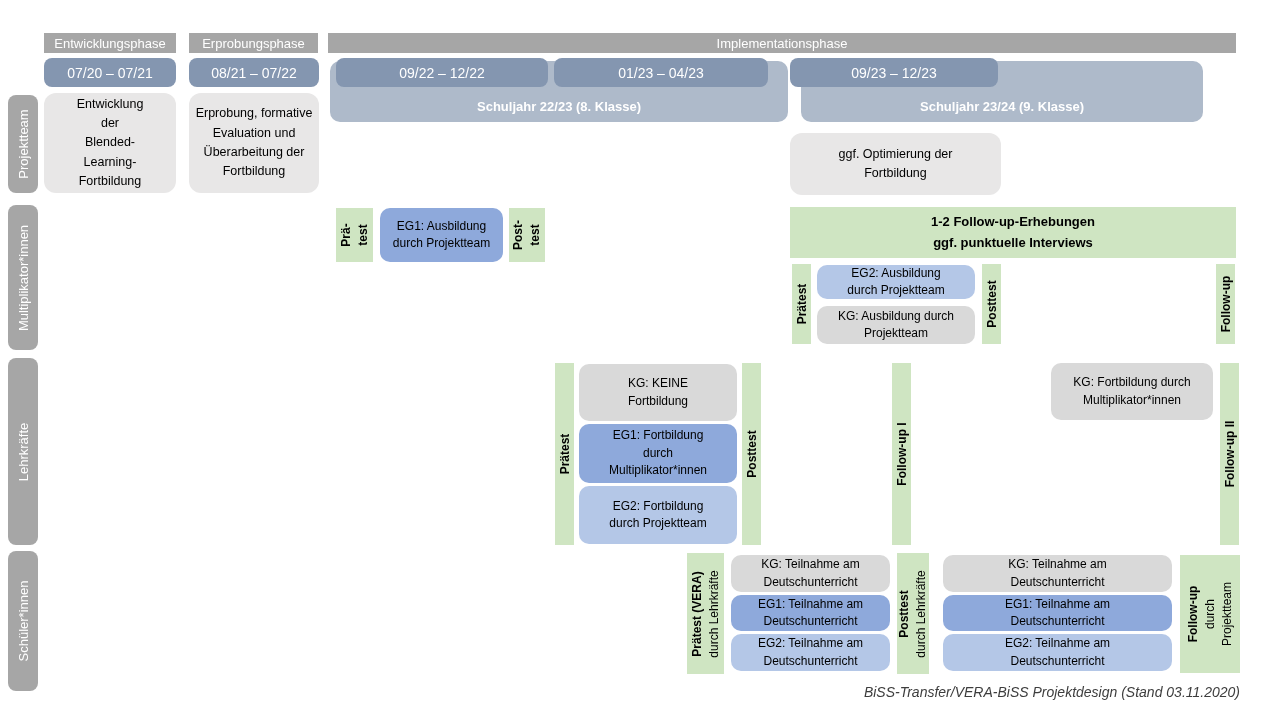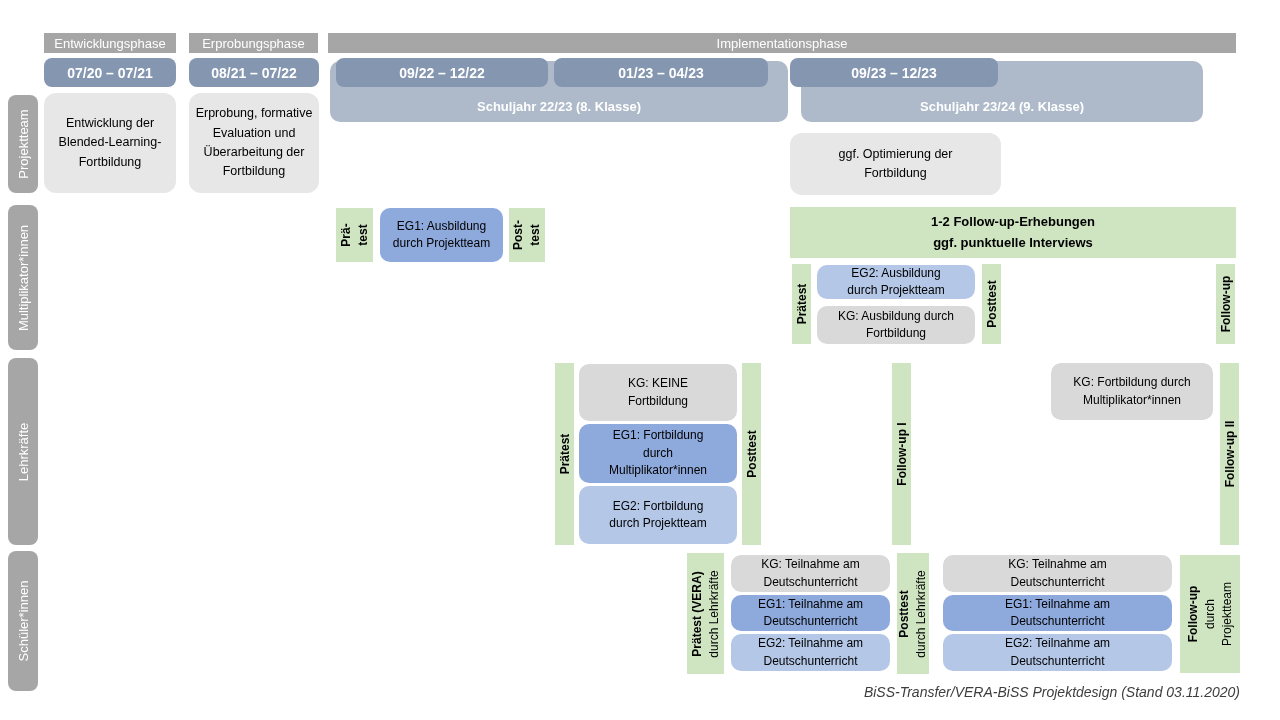--- a/index.html
+++ b/index.html
@@ -1,21 +1,21 @@
 <!DOCTYPE html>
 <html><head>
 <meta charset="utf-8">
 <style>
   html,body{margin:0;padding:0;background:#fff;}
   .stage{position:relative;width:1280px;height:720px;background:#ffffff;overflow:hidden;
          font-family:"Liberation Sans","DejaVu Sans",sans-serif;color:#000;}
   .abs{position:absolute;box-sizing:border-box;}
   .flexc{display:flex;align-items:center;justify-content:center;text-align:center;}
   .bar{background:#a6a6a6;color:#fff;font-size:13px;z-index:2;}
-  .period{background:#8496b0;color:#fff;font-size:14px;border-radius:8px;z-index:3;font-weight:bold;}
+  .period{background:#8496b0;color:#fff;font-size:14px;border-radius:8px;z-index:3;}
   .band{background:#aebaca;color:#fff;font-weight:bold;font-size:13px;border-radius:10px;z-index:1;
         display:flex;align-items:flex-end;justify-content:center;padding-bottom:8px;}
   .rowbar{background:#a6a6a6;border-radius:8px;}
   .gbox{background:#e8e7e7;border-radius:12px;font-size:12.5px;line-height:1.55;}
   .box{border-radius:10px;font-size:12px;line-height:1.45;}
   .kg{background:#d9d9d9;}
   .eg1{background:#8ea9db;}
   .eg2{background:#b4c7e7;}
   .tab{background:#cfe5c2;}
   .gwide{background:#cfe5c2;font-weight:bold;font-size:13px;line-height:1.6;}
@@ -59,21 +59,21 @@
     <div class="rot">
         <div class="ln wt">Lehrkräfte</div>
       </div>
   </div>
   <div class="abs rowbar" style="left:8px;top:551px;width:30px;height:140px">
     <div class="rot">
         <div class="ln wt">Schüler*innen</div>
       </div>
   </div>
 
-  <div class="abs gbox flexc" style="left:44px;top:93px;width:132px;height:100px;padding:0 13px">Entwicklung der Blended-Learning-Fortbildung</div>
+  <div class="abs gbox flexc" style="left:44px;top:93px;width:132px;height:100px;padding:0 32px">Entwicklung der Blended-Learning-Fortbildung</div>
   <div class="abs gbox flexc" style="left:189px;top:93px;width:130px;height:100px;padding:0 0">Erprobung, formative Evaluation und Überarbeitung der Fortbildung</div>
   <div class="abs gbox flexc" style="left:790px;top:133px;width:211px;height:62px;padding:0 28px">ggf. Optimierung der Fortbildung</div>
 
   <div class="abs tab" style="left:336px;top:208px;width:37px;height:54px">
     <div class="rot">
         <div class="ln b pl">Prä-
 test</div>
       </div>
   </div>
   <div class="abs box eg1 flexc" style="left:380px;top:208px;width:123px;height:54px;padding:0 10px">EG1: Ausbildung durch Projektteam</div>
@@ -84,21 +84,21 @@
       </div>
   </div>
   <div class="abs gwide flexc preline" style="left:790px;top:207px;width:446px;height:51px">1-2 Follow-up-Erhebungen
 ggf. punktuelle Interviews</div>
   <div class="abs tab" style="left:792px;top:264px;width:19px;height:80px">
     <div class="rot">
         <div class="ln b">Prätest</div>
       </div>
   </div>
   <div class="abs box eg2 flexc" style="left:817px;top:265px;width:158px;height:34px;padding:0 24px">EG2: Ausbildung durch Projektteam</div>
-  <div class="abs box kg flexc" style="left:817px;top:306px;width:158px;height:38px;padding:0 12px">KG: Ausbildung durch Fortbildung</div>
+  <div class="abs box kg flexc" style="left:817px;top:306px;width:158px;height:38px;padding:0 12px">KG: Ausbildung durch Projektteam</div>
   <div class="abs tab" style="left:982px;top:264px;width:19px;height:80px">
     <div class="rot">
         <div class="ln b">Posttest</div>
       </div>
   </div>
   <div class="abs tab" style="left:1216px;top:264px;width:19px;height:80px">
     <div class="rot">
         <div class="ln b">Follow-up</div>
       </div>
   </div>

